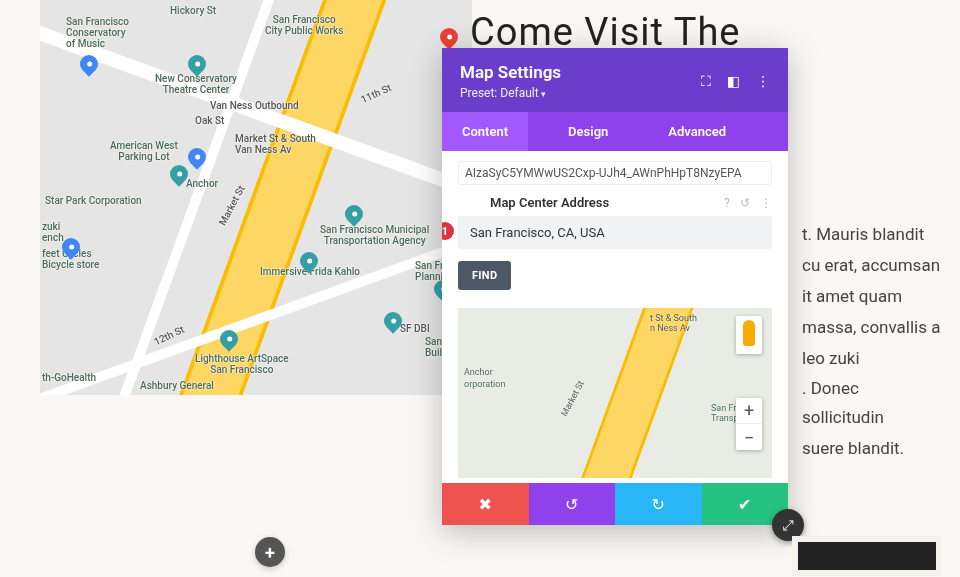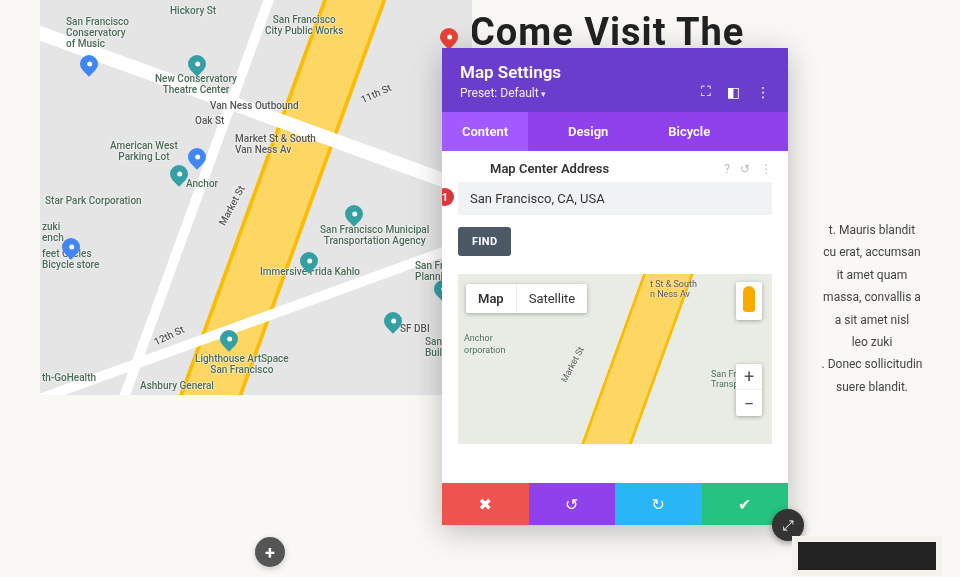--- a/index.html
+++ b/index.html
@@ -1,19 +1,19 @@
 <!DOCTYPE html>
 <html><head>
 <meta charset="utf-8">
 <style>
   * { box-sizing: border-box; margin: 0; padding: 0; font-family: -apple-system, BlinkMacSystemFont, "Segoe UI", Roboto, Helvetica, Arial, sans-serif; }
   body { width: 960px; height: 577px; position: relative; background: #f9f8f5; overflow: hidden; }
   
-  .bg-text-top { position: absolute; top: 10px; left: 470px; font-size: 38px; font-weight: 700; color: #222; letter-spacing: 1px; }
-  .bg-text-right { position: absolute; right: 18px; top: 220px; width: 140px; font-size: 12px; color: #444; line-height: 1.7; text-align: center; }
+  .bg-text-top { position: absolute; top: 10px; left: 470px; font-size: 38px; font-weight: 400; color: #222; letter-spacing: 1px; }
+  .bg-text-right { position: absolute; right: 18px; top: 220px; width: 140px; font-size: 17px; color: #444; line-height: 1.7; }
   .bg-text-right div { margin-bottom: 2px; }
 
   .map-main {
     position: absolute; left: 0; top: 0; width: 432px; height: 395px;
     background: #e5e5e5;
     overflow: hidden;
     margin-left: 40px;
   }
   .map-main .road-yellow {
     position: absolute; left: 190px; top: -40px; width: 60px; height: 600px;
@@ -47,21 +47,21 @@
   }
 
   
   .panel {
     position: absolute; left: 442px; top: 48px; width: 346px; height: 477px;
     background: #fff; box-shadow: 0 6px 30px rgba(0,0,0,.25);
     display:flex; flex-direction:column;
   }
   .panel-header {
     background: #6b3dcc; color:#fff; padding: 14px 18px 12px;
-    display:flex; justify-content:space-between; align-items:flex-end;
+    display:flex; justify-content:space-between; align-items:center;
   }
   .panel-title { font-size: 17px; font-weight: 600; }
   .panel-preset { font-size: 12px; margin-top: 4px; opacity: .9; }
   .panel-preset::after { content: " ▾"; font-size: 9px; }
   .panel-icons { display:flex; gap: 16px; align-items:center; }
   .panel-icons span { cursor:pointer; font-size: 14px; }
 
   .tabs {
     background: #8f42ec; display:flex; color:#fff;gap:20px;
   }
@@ -162,21 +162,20 @@
 </head>
 <body>
 
 <div class="bg-text-top">Come Visit The</div>
 
 <div class="bg-text-right">
   <div>t. Mauris blandit</div>
   <div>cu erat, accumsan</div>
   <div>it amet quam</div>
   <div>massa, convallis a</div>
-  <div>a sit amet nisl</div>
   <div>leo zuki</div>
   <div>. Donec sollicitudin</div>
   <div>suere blandit.</div>
 </div>
 
 <div class="map-main">
   <div class="road-yellow"></div>
   <div class="road-white" style="left:-20px;top:110px;width:500px;height:14px"></div>
   <div class="road-white" style="left:140px;top:-20px;width:10px;height:500px"></div>
   <div class="road-white" style="left:-20px;top:310px;width:500px;height:10px;transform:rotate(-20deg)"></div>
@@ -264,24 +263,25 @@
     <div class="panel-icons">
       <span>⛶</span>
       <span>◧</span>
       <span>⋮</span>
     </div>
   </div>
 
   <div class="tabs">
     <div class="tab active">Content</div>
     <div class="tab">Design</div>
-    <div class="tab">Bicycle</div>
+    <div class="tab">Advanced</div>
   </div>
 
   <div class="panel-body">
+    <div class="api-key-display">AIzaSyC5YMWwUS2Cxp-UJh4_AWnPhHpT8NzyEPA</div>
 
     <div class="field-label-row">
       <div class="field-label">Map Center Address</div>
       <span class="icon-sm">?</span>
       <span class="icon-sm">↺</span>
       <span class="icon-sm">⋮</span>
     </div>
 
     <div class="input-row">
       <div class="step-badge">1</div>
@@ -295,24 +295,20 @@
       <div class="road-yellow"></div>
 
       <div class="mlabel dark" style="left:192px;top:6px;white-space:pre">t St &amp; South
 n Ness Av</div>
       <div class="mlabel" style="left:6px;top:60px">Anchor</div>
       <div class="mlabel" style="left:6px;top:72px">orporation</div>
       <div class="mlabel dark" style="left:96px;top:86px;transform:rotate(-62deg)">Market St</div>
       <div class="mlabel" style="left:253px;top:96px;white-space:pre">San Francisc
 Transportati</div>
 
-      <div class="maptype">
-        <div>Map</div>
-        <div>Satellite</div>
-      </div>
 
       <div class="pegman"></div>
       <div class="zoom">
         <div>+</div>
         <div>−</div>
       </div>
 
     </div>
   </div>
 

